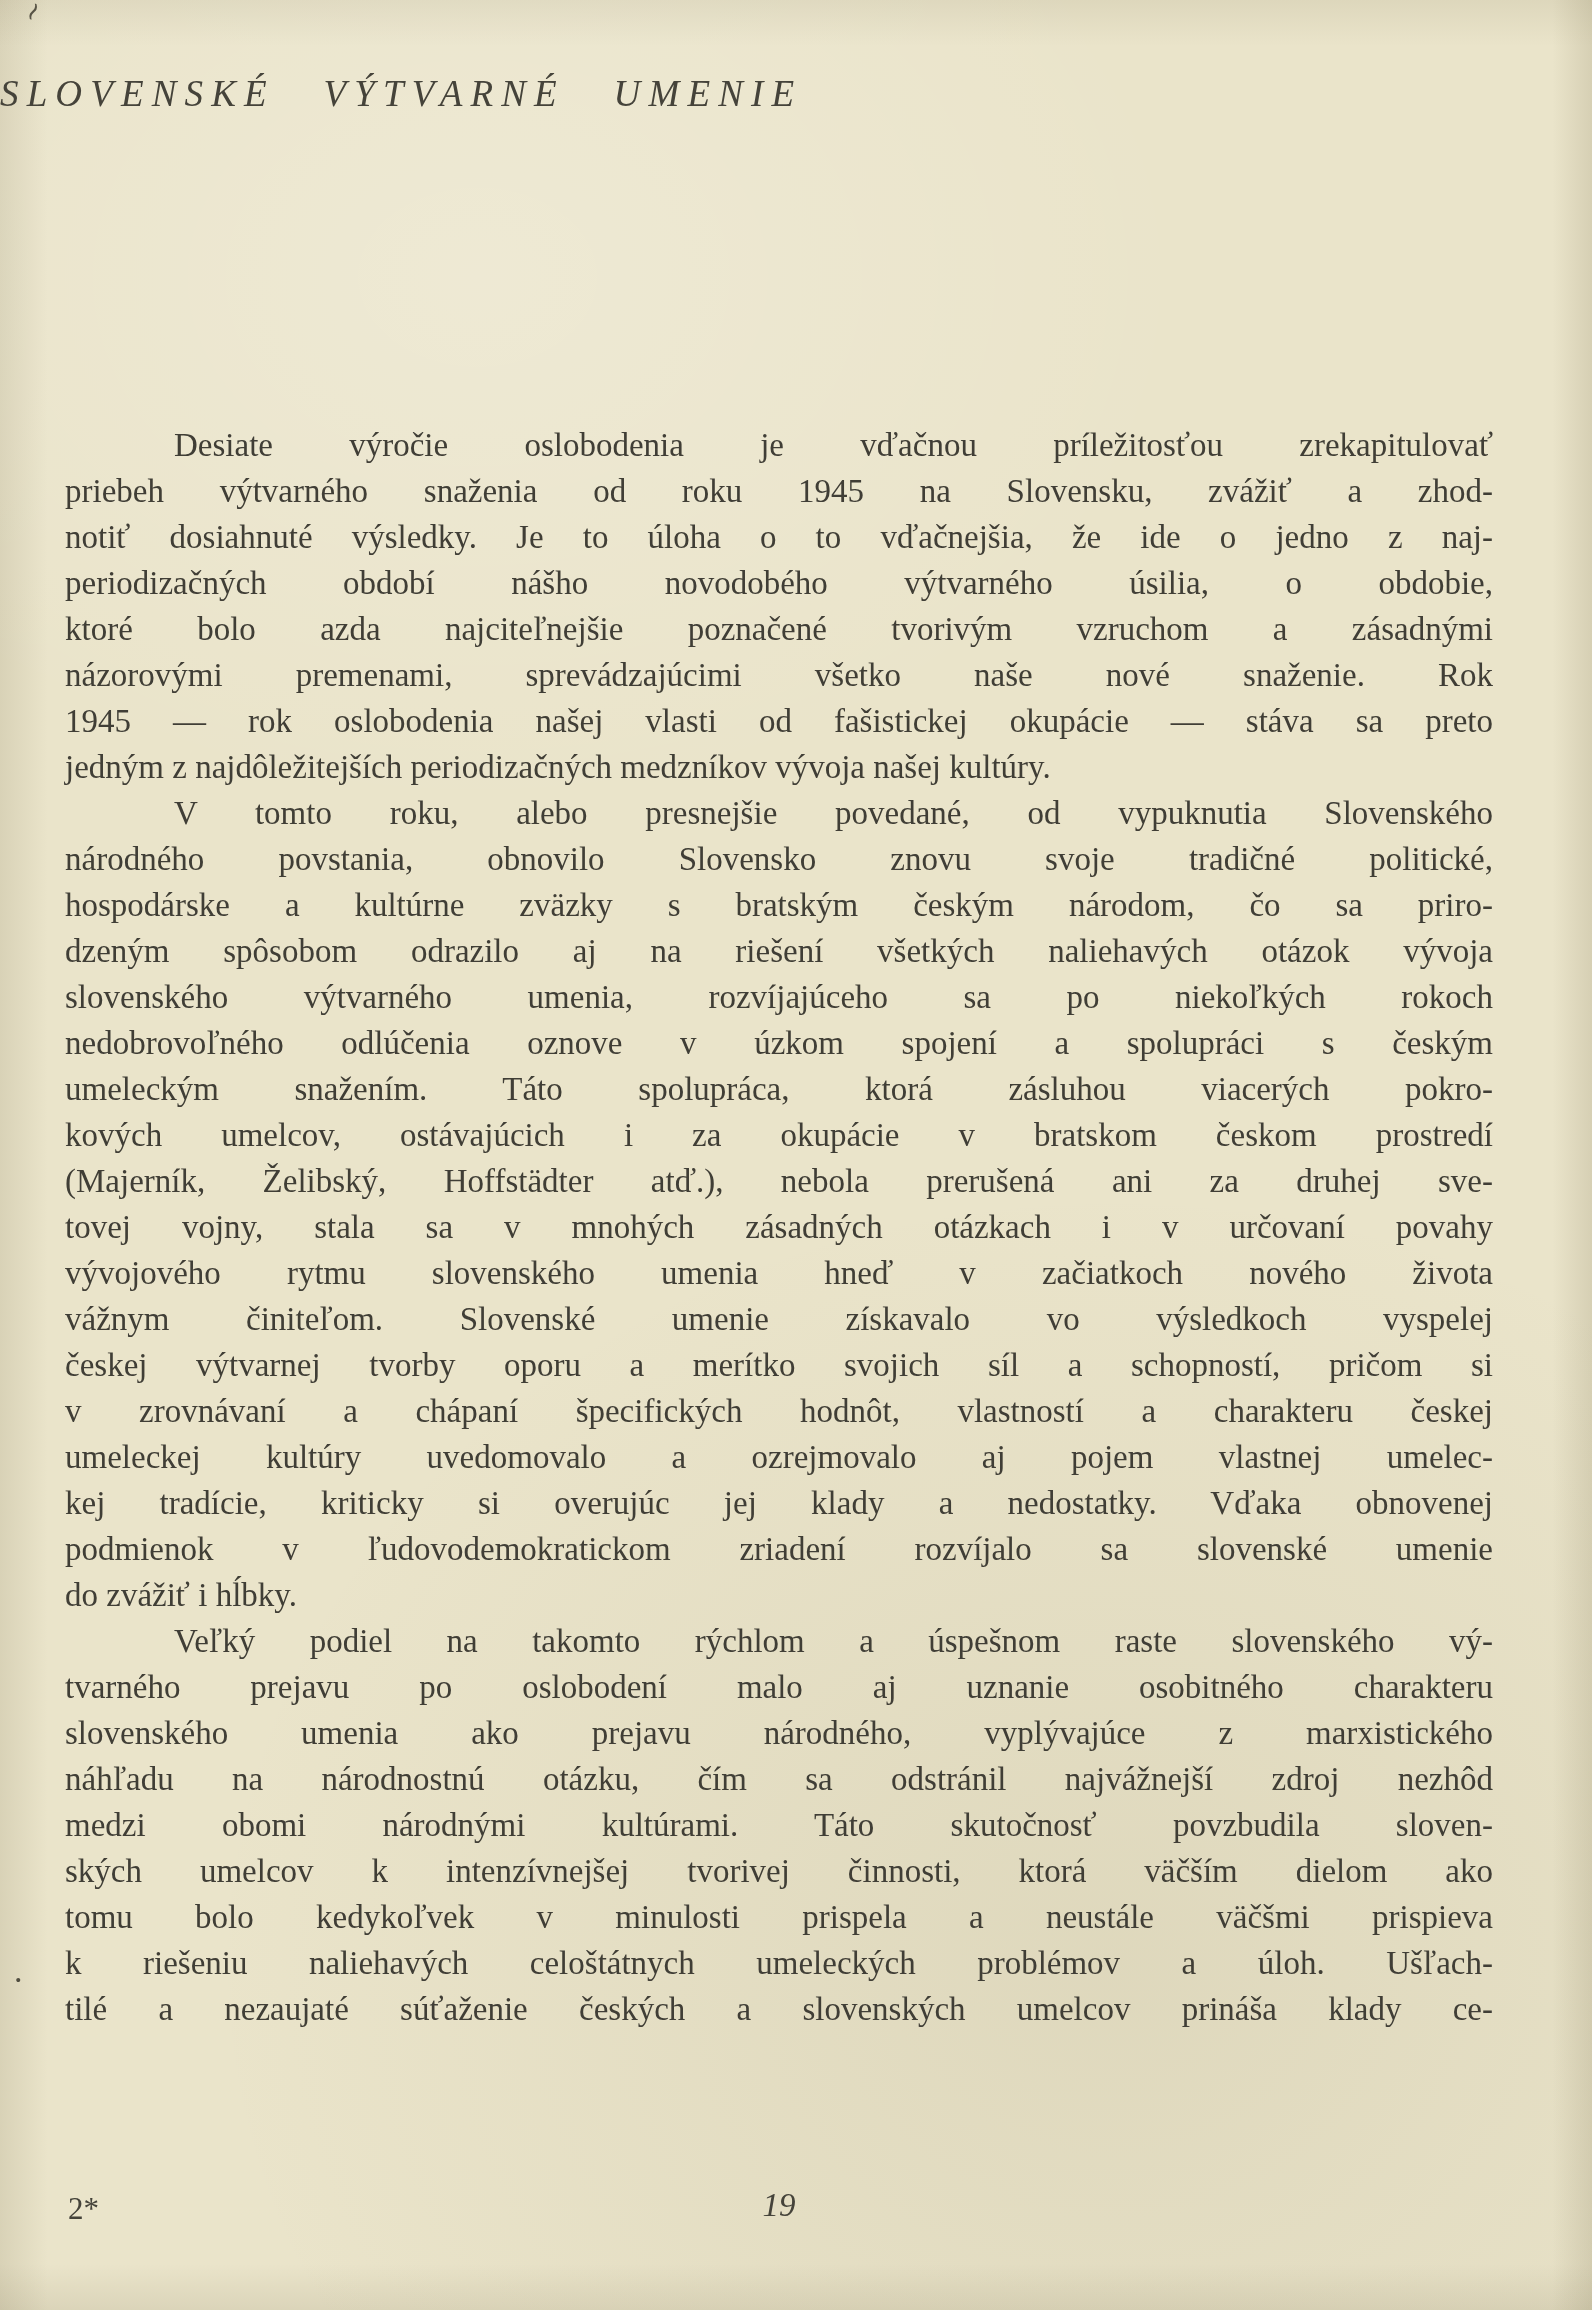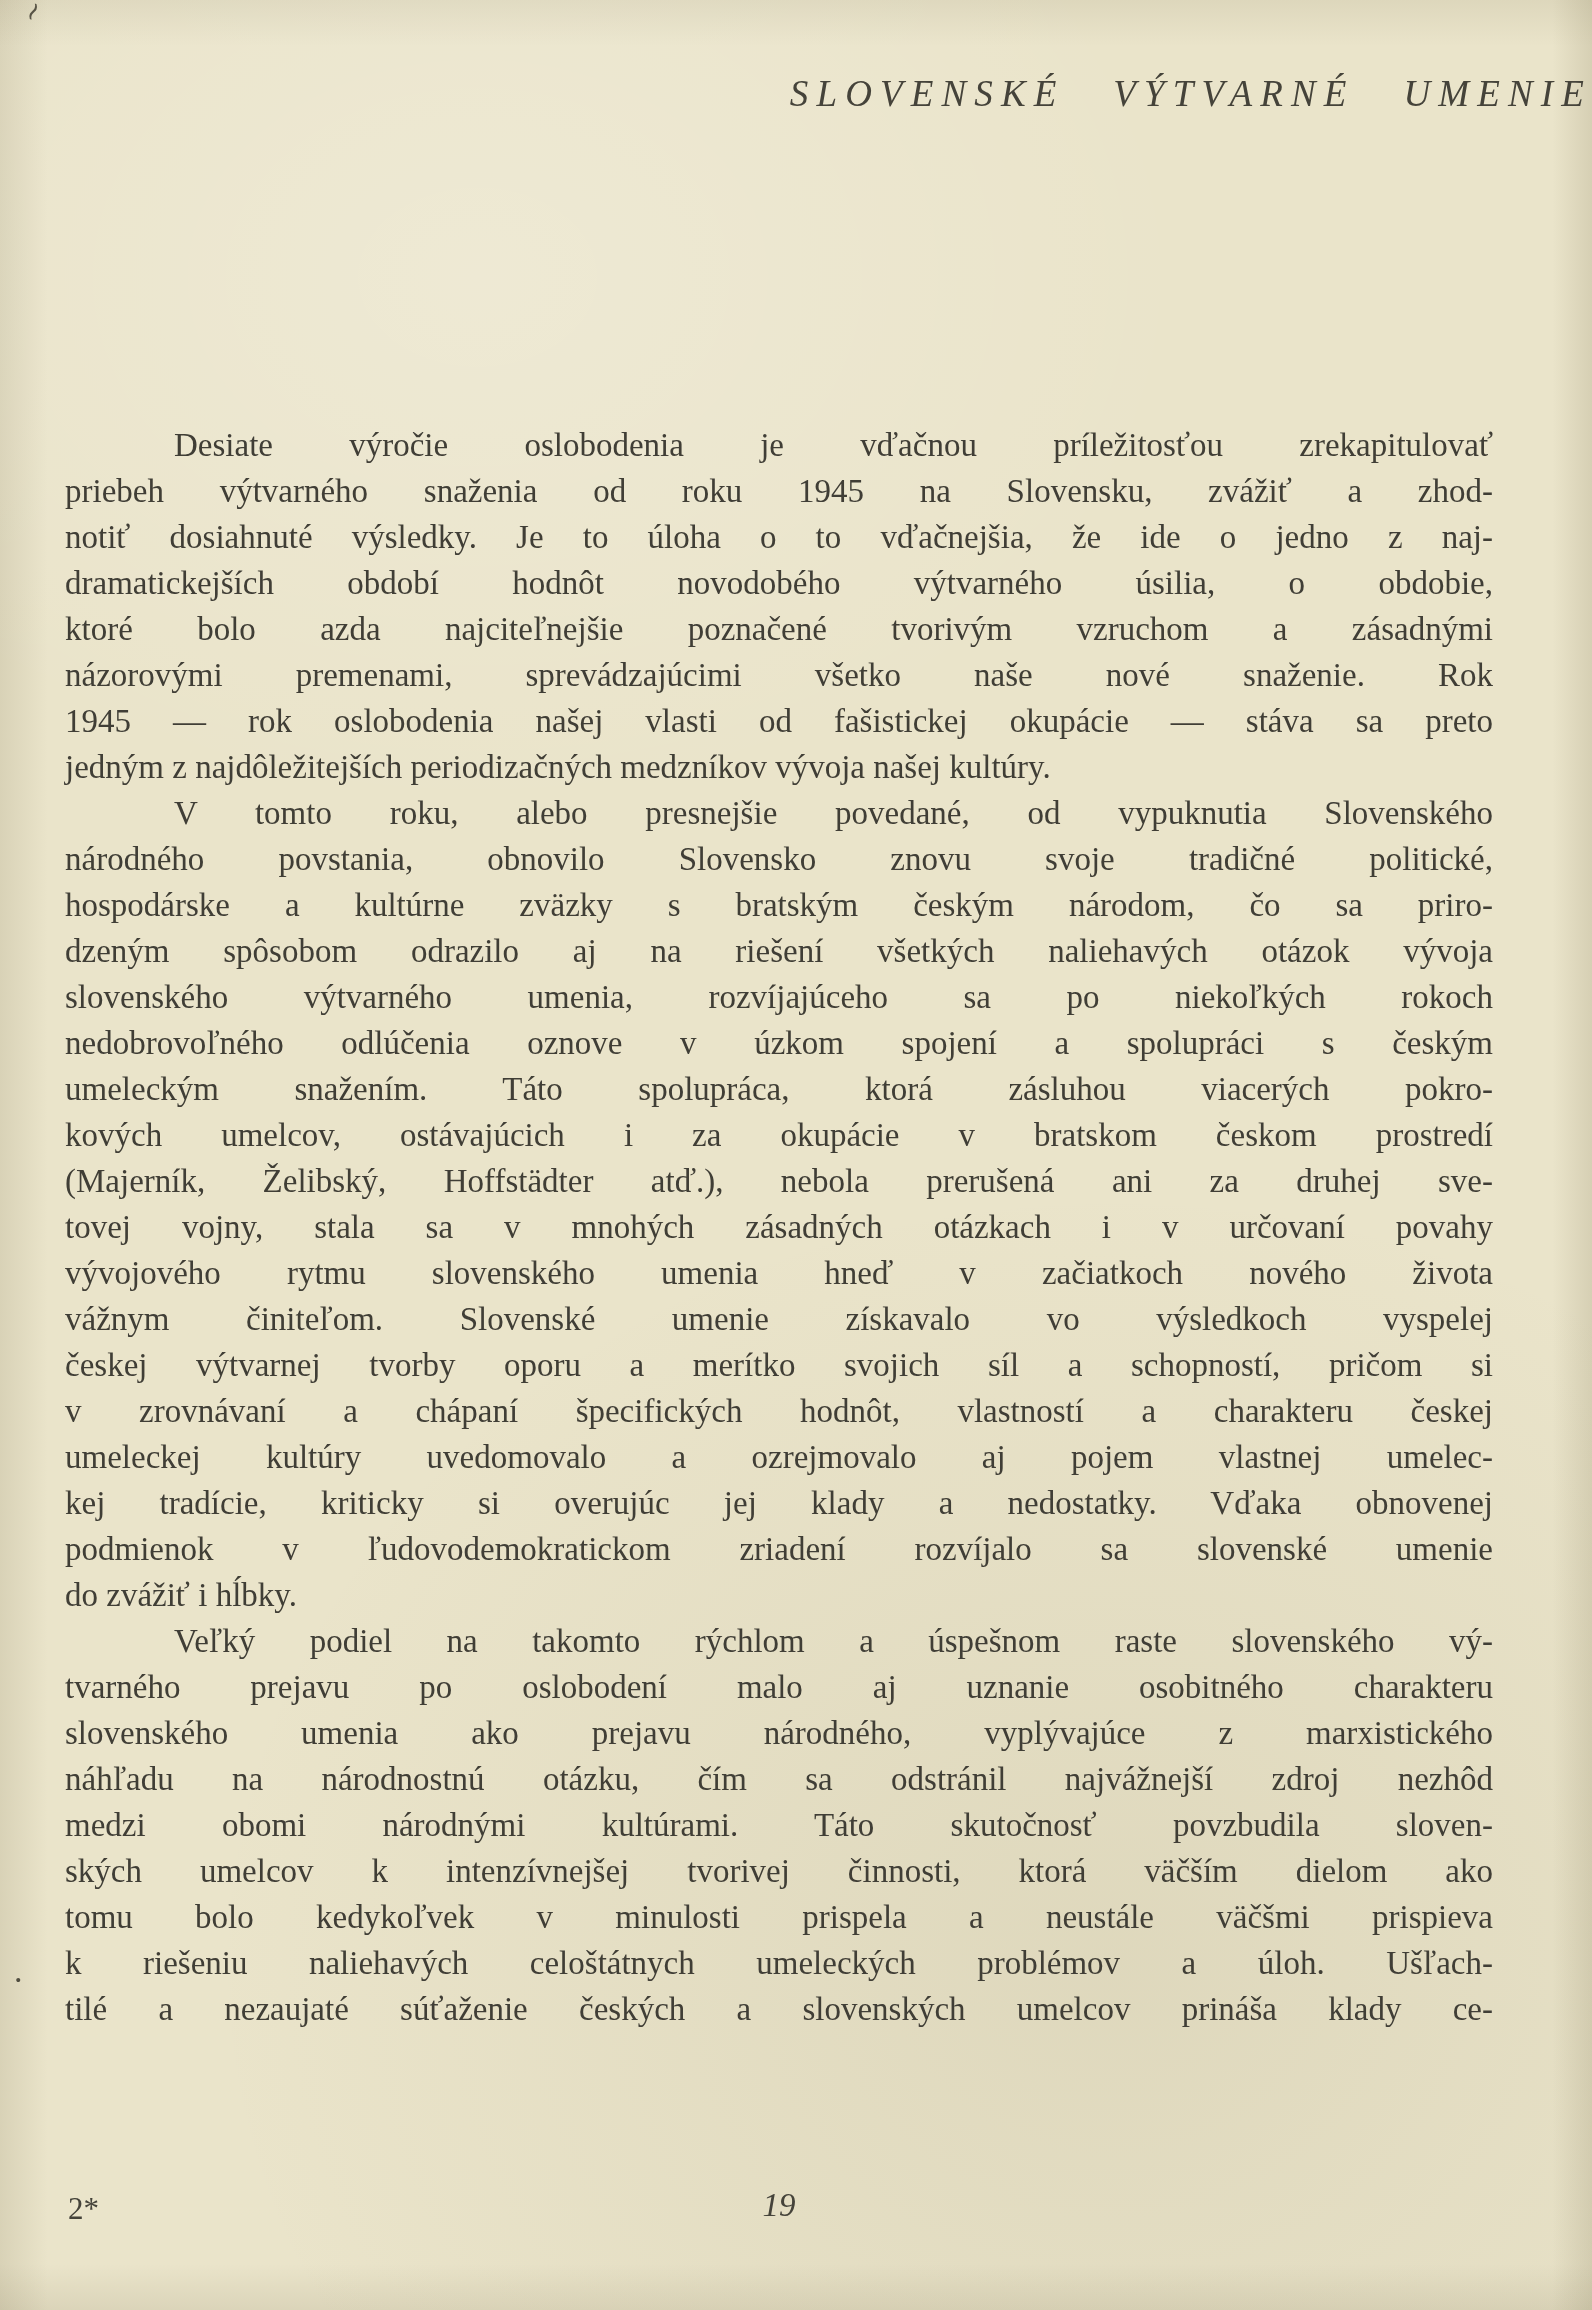--- a/index.html
+++ b/index.html
@@ -18,21 +18,21 @@
       linear-gradient(180deg, rgba(110,100,65,0.10) 0, rgba(110,100,65,0) 2%, rgba(110,100,65,0) 98%, rgba(110,100,65,0.12) 100%);
     color: #403e36;
     font-family: "Liberation Serif", "DejaVu Serif", serif;
   }
 
   .running-head {
     position: absolute;
     top: 72px;
     left: 0;
     width: 100%;
-    text-align: right;
+    text-align: left;
     font-style: italic;
     font-size: 37px;
     letter-spacing: 0.22em;
     word-spacing: 0.85em;
     color: #45433a;
   }
 
   .text-block {
     position: absolute;
     top: 422px;
@@ -93,21 +93,21 @@
 <div class="page">
 
   <span class="mark-top-left">∼</span>
 
   <div class="running-head">SLOVENSKÉ VÝTVARNÉ UMENIE</div>
 
   <div class="text-block">
     <div class="line ind">Desiate výročie oslobodenia je vďačnou príležitosťou zrekapitulovať</div>
     <div class="line">priebeh výtvarného snaženia od roku 1945 na Slovensku, zvážiť a zhod-</div>
     <div class="line">notiť dosiahnuté výsledky. Je to úloha o to vďačnejšia, že ide o jedno z naj-</div>
-    <div class="line">dramatickejších období hodnôt novodobého výtvarného úsilia, o obdobie,</div>
+    <div class="line">periodizačných období nášho novodobého výtvarného úsilia, o obdobie,</div>
     <div class="line">ktoré bolo azda najciteľnejšie poznačené tvorivým vzruchom a zásadnými</div>
     <div class="line">názorovými premenami, sprevádzajúcimi všetko naše nové snaženie. Rok</div>
     <div class="line">1945 — rok oslobodenia našej vlasti od fašistickej okupácie — stáva sa preto</div>
     <div class="line end">jedným z najdôležitejších periodizačných medzníkov vývoja našej kultúry.</div>
     <div class="line ind">V tomto roku, alebo presnejšie povedané, od vypuknutia Slovenského</div>
     <div class="line">národného povstania, obnovilo Slovensko znovu svoje tradičné politické,</div>
     <div class="line">hospodárske a kultúrne zväzky s bratským českým národom, čo sa priro-</div>
     <div class="line">dzeným spôsobom odrazilo aj na riešení všetkých naliehavých otázok vývoja</div>
     <div class="line">slovenského výtvarného umenia, rozvíjajúceho sa po niekoľkých rokoch</div>
     <div class="line">nedobrovoľného odlúčenia oznove v úzkom spojení a spolupráci s českým</div>

